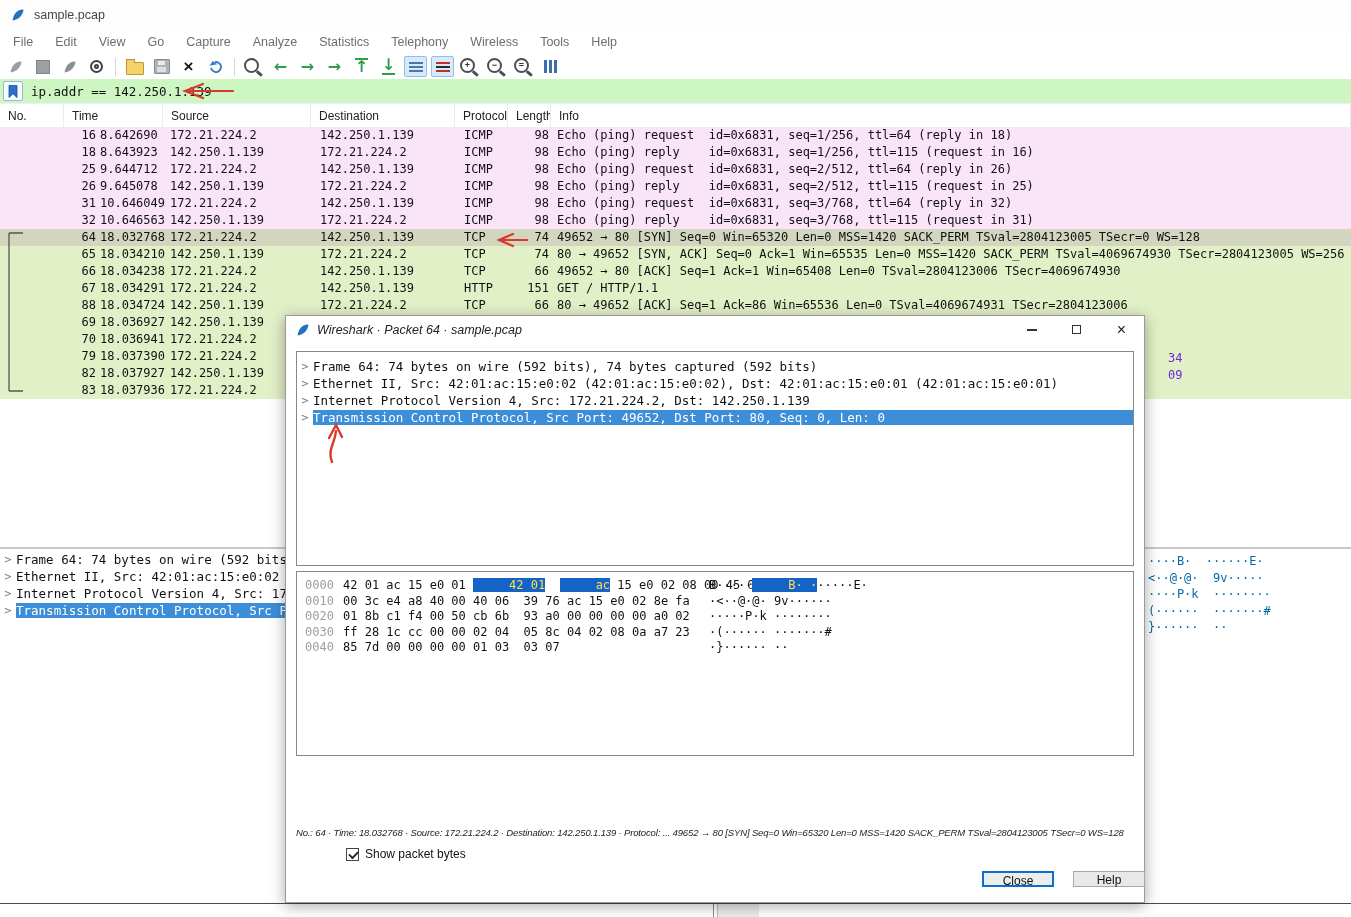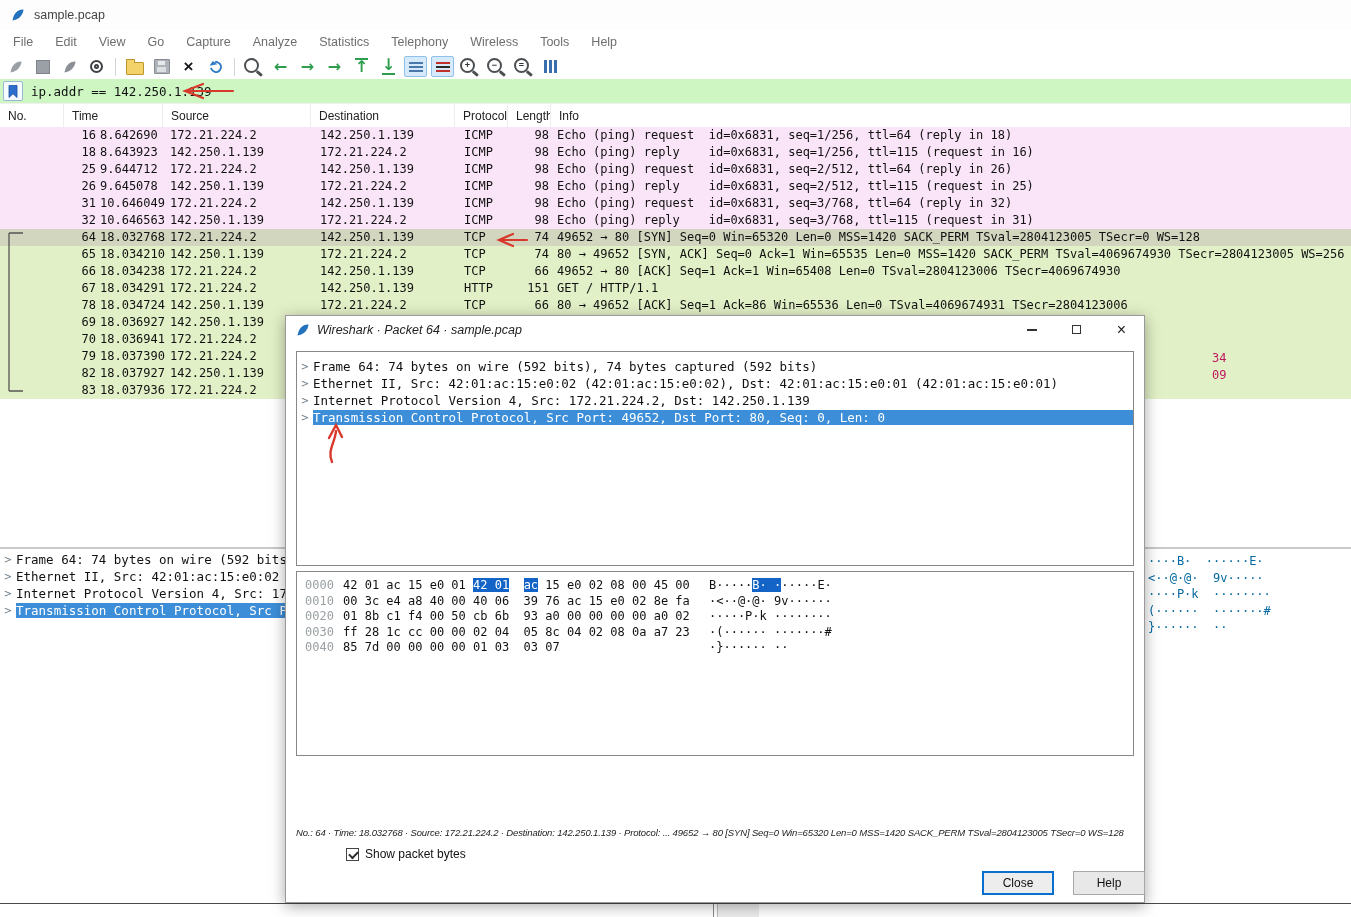--- a/index.html
+++ b/index.html
@@ -51,21 +51,21 @@
   .colheaders{position:absolute;left:0;top:103px;right:0;height:24px;background:#fff;border-bottom:1px solid #e6e6e6;border-top:1px solid #f0f0f0;display:grid;grid-template-columns:64px 99px 148px 144px 53px 43px 1fr;font-size:12px;color:#222;}
   .hcell{padding-left:8px;border-right:1px solid #ededed;display:flex;align-items:center;height:100%;overflow:hidden;white-space:nowrap;}
   .plist{position:absolute;left:0;top:127px;right:0;}
   .prow{display:grid;grid-template-columns:100px 70px 150px 144px 55px 32px 1fr;height:17px;line-height:17px;font-family:"DejaVu Sans Mono",monospace;font-size:12px;white-space:pre;overflow:hidden;}
   .prow.icmp{background:var(--icmp);}
   .prow.tcp{background:var(--tcp);}
   .prow.selected{background:var(--selrow);}
   .c-no{text-align:right;padding-right:4px;padding-left:9px;}
   .c-len{text-align:right;padding-right:2px;}
   .c-info{padding-left:6px;overflow:hidden;}
-  .tail{position:absolute;left:1212px;font-family:"DejaVu Sans Mono",monospace;font-size:12px;line-height:16px;color:#be185d;}
+  .tail{position:absolute;left:1168px;font-family:"DejaVu Sans Mono",monospace;font-size:12px;line-height:16px;color:#6d28d9;}
   
   .hdivider{position:absolute;left:0;top:547px;right:0;height:2px;background:#c9c9c9;}
   .dpane{position:absolute;left:0;top:551px;width:700px;}
   .trow{display:flex;height:17px;align-items:center;font-family:"DejaVu Sans Mono",monospace;font-size:12.5px;}
   .chev{width:16px;text-align:center;color:#6d7d8a;font-size:10px;font-family:"DejaVu Sans",sans-serif;flex:none;}
   .ttext{white-space:pre;}
   .trow.sel .ttext{flex:1;background:var(--sel-blue);color:#fff;}
   .bpane-ascii{position:absolute;left:1148px;top:553px;font-family:"DejaVu Sans Mono",monospace;font-size:12px;line-height:16.5px;color:#0369a1;white-space:pre;}
   .winline{position:absolute;left:0;top:903px;right:0;height:1px;background:#4a4a4a;}
   .peekline{position:absolute;left:713px;top:904px;width:1px;height:13px;background:#8a8a8a;}
@@ -79,26 +79,26 @@
   .ctl{width:45px;height:27px;display:flex;align-items:center;justify-content:center;}
   .ctl .min{width:10px;height:2px;background:#333;display:block;}
   .ctl .max{width:9px;height:9px;border:1.3px solid #333;display:block;box-sizing:border-box;}
   .ctl .cls{font-size:16px;color:#222;line-height:1;font-style:normal;}
   .dlg-tree{position:absolute;left:10px;top:35px;width:838px;height:215px;border:1px solid #878787;padding-top:6px;box-sizing:border-box;background:#fff;overflow:hidden;}
   .dlg-hex{position:absolute;left:10px;top:255px;width:838px;height:185px;border:1px solid #878787;padding:6px 0 0 8px;box-sizing:border-box;background:#fff;overflow:hidden;}
   .hrow{display:flex;height:15.5px;line-height:15.5px;font-family:"DejaVu Sans Mono",monospace;font-size:12px;}
   .hoff{width:38px;color:#9aa0a4;flex:none;}
   .hhex{width:358px;white-space:pre;flex:none;}
   .hasc{white-space:pre;margin-left:8px;}
-  .hsel{background:var(--hex-blue);color:#ffffff;}
+  .hsel{background:var(--hex-blue);color:#fde047;padding-left:36px;}
   .dlg-status{position:absolute;left:10px;top:511px;right:8px;font-style:italic;font-size:9.5px;letter-spacing:-.15px;color:#222;white-space:nowrap;overflow:hidden;}
   .dlg-check{position:absolute;left:12px;top:531px;display:flex;align-items:center;font-size:12px;color:#111;padding-left:48px;}
   .cb{width:13px;height:13px;border:1px solid #444;background:#fff;position:relative;display:inline-block;margin-right:6px;box-sizing:border-box;}
   .cb::after{content:"";position:absolute;left:2px;top:2px;width:7px;height:4px;border-left:2px solid #2b2b2b;border-bottom:2px solid #2b2b2b;transform:rotate(-45deg);}
-  .btn{position:absolute;height:24px;width:72px;background:#e8e8e8;border:1px solid #a8a8a8;font-size:12px;font-family:"Liberation Sans",sans-serif;color:#111;box-sizing:border-box;}
+  .btn{position:absolute;height:16px;width:72px;background:#e8e8e8;border:1px solid #a8a8a8;font-size:12px;font-family:"Liberation Sans",sans-serif;color:#111;box-sizing:border-box;}
   .btn.focus{border:2px solid #0b6fd0;background:#ededed;}
   .btn-close{left:696px;top:555px;}
   .btn-help{left:787px;top:555px;}
   
   .annot{position:absolute;left:0;top:0;width:1351px;height:917px;pointer-events:none;z-index:60;}
 </style>
 </head>
 <body>
 
 <div class="screen">
@@ -235,21 +235,21 @@
       <div class="prow icmp"><span class="c-no">16</span><span class="c-time">8.642690</span><span class="c-src">172.21.224.2</span><span class="c-dst">142.250.1.139</span><span class="c-proto">ICMP</span><span class="c-len">98</span><span class="c-info">Echo (ping) request  id=0x6831, seq=1/256, ttl=64 (reply in 18)</span></div>
       <div class="prow icmp"><span class="c-no">18</span><span class="c-time">8.643923</span><span class="c-src">142.250.1.139</span><span class="c-dst">172.21.224.2</span><span class="c-proto">ICMP</span><span class="c-len">98</span><span class="c-info">Echo (ping) reply    id=0x6831, seq=1/256, ttl=115 (request in 16)</span></div>
       <div class="prow icmp"><span class="c-no">25</span><span class="c-time">9.644712</span><span class="c-src">172.21.224.2</span><span class="c-dst">142.250.1.139</span><span class="c-proto">ICMP</span><span class="c-len">98</span><span class="c-info">Echo (ping) request  id=0x6831, seq=2/512, ttl=64 (reply in 26)</span></div>
       <div class="prow icmp"><span class="c-no">26</span><span class="c-time">9.645078</span><span class="c-src">142.250.1.139</span><span class="c-dst">172.21.224.2</span><span class="c-proto">ICMP</span><span class="c-len">98</span><span class="c-info">Echo (ping) reply    id=0x6831, seq=2/512, ttl=115 (request in 25)</span></div>
       <div class="prow icmp"><span class="c-no">31</span><span class="c-time">10.646049</span><span class="c-src">172.21.224.2</span><span class="c-dst">142.250.1.139</span><span class="c-proto">ICMP</span><span class="c-len">98</span><span class="c-info">Echo (ping) request  id=0x6831, seq=3/768, ttl=64 (reply in 32)</span></div>
       <div class="prow icmp"><span class="c-no">32</span><span class="c-time">10.646563</span><span class="c-src">142.250.1.139</span><span class="c-dst">172.21.224.2</span><span class="c-proto">ICMP</span><span class="c-len">98</span><span class="c-info">Echo (ping) reply    id=0x6831, seq=3/768, ttl=115 (request in 31)</span></div>
       <div class="prow tcp selected"><span class="c-no">64</span><span class="c-time">18.032768</span><span class="c-src">172.21.224.2</span><span class="c-dst">142.250.1.139</span><span class="c-proto">TCP</span><span class="c-len">74</span><span class="c-info">49652 → 80 [SYN] Seq=0 Win=65320 Len=0 MSS=1420 SACK_PERM TSval=2804123005 TSecr=0 WS=128</span></div>
       <div class="prow tcp"><span class="c-no">65</span><span class="c-time">18.034210</span><span class="c-src">142.250.1.139</span><span class="c-dst">172.21.224.2</span><span class="c-proto">TCP</span><span class="c-len">74</span><span class="c-info">80 → 49652 [SYN, ACK] Seq=0 Ack=1 Win=65535 Len=0 MSS=1420 SACK_PERM TSval=4069674930 TSecr=2804123005 WS=256</span></div>
       <div class="prow tcp"><span class="c-no">66</span><span class="c-time">18.034238</span><span class="c-src">172.21.224.2</span><span class="c-dst">142.250.1.139</span><span class="c-proto">TCP</span><span class="c-len">66</span><span class="c-info">49652 → 80 [ACK] Seq=1 Ack=1 Win=65408 Len=0 TSval=2804123006 TSecr=4069674930</span></div>
       <div class="prow tcp"><span class="c-no">67</span><span class="c-time">18.034291</span><span class="c-src">172.21.224.2</span><span class="c-dst">142.250.1.139</span><span class="c-proto">HTTP</span><span class="c-len">151</span><span class="c-info">GET / HTTP/1.1</span></div>
-      <div class="prow tcp"><span class="c-no">78</span><span class="c-time">18.034724</span><span class="c-src">142.250.1.139</span><span class="c-dst">172.21.224.2</span><span class="c-proto">TCP</span><span class="c-len">66</span><span class="c-info">80 → 49652 [ACK] Seq=1 Ack=86 Win=65536 Len=0 TSval=4069674931 TSecr=2804123006</span></div>
+      <div class="prow tcp"><span class="c-no">88</span><span class="c-time">18.034724</span><span class="c-src">142.250.1.139</span><span class="c-dst">172.21.224.2</span><span class="c-proto">TCP</span><span class="c-len">66</span><span class="c-info">80 → 49652 [ACK] Seq=1 Ack=86 Win=65536 Len=0 TSval=4069674931 TSecr=2804123006</span></div>
       <div class="prow tcp"><span class="c-no">69</span><span class="c-time">18.036927</span><span class="c-src">142.250.1.139</span><span class="c-dst"></span><span class="c-proto"></span><span class="c-len"></span><span class="c-info"></span></div>
       <div class="prow tcp"><span class="c-no">70</span><span class="c-time">18.036941</span><span class="c-src">172.21.224.2</span><span class="c-dst"></span><span class="c-proto"></span><span class="c-len"></span><span class="c-info"></span></div>
       <div class="prow tcp"><span class="c-no">79</span><span class="c-time">18.037390</span><span class="c-src">172.21.224.2</span><span class="c-dst"></span><span class="c-proto"></span><span class="c-len"></span><span class="c-info"></span></div>
       <div class="prow tcp"><span class="c-no">82</span><span class="c-time">18.037927</span><span class="c-src">142.250.1.139</span><span class="c-dst"></span><span class="c-proto"></span><span class="c-len"></span><span class="c-info"></span></div>
       <div class="prow tcp"><span class="c-no">83</span><span class="c-time">18.037936</span><span class="c-src">172.21.224.2</span><span class="c-dst"></span><span class="c-proto"></span><span class="c-len"></span><span class="c-info"></span></div>
     </div>
   <span class="tail" style="top:350px">34</span>
   <span class="tail" style="top:367px">09</span>
 
   <div class="hdivider"></div>

